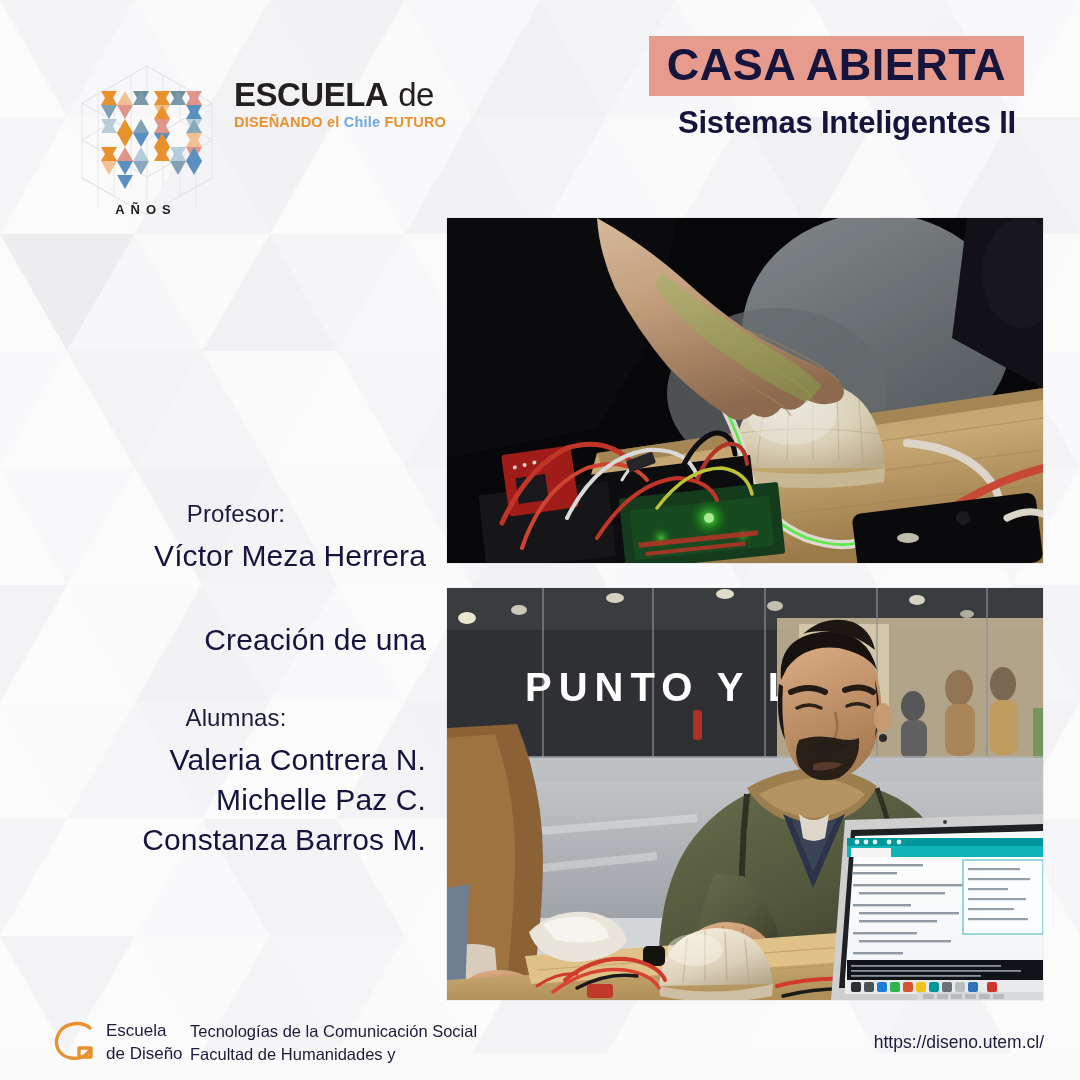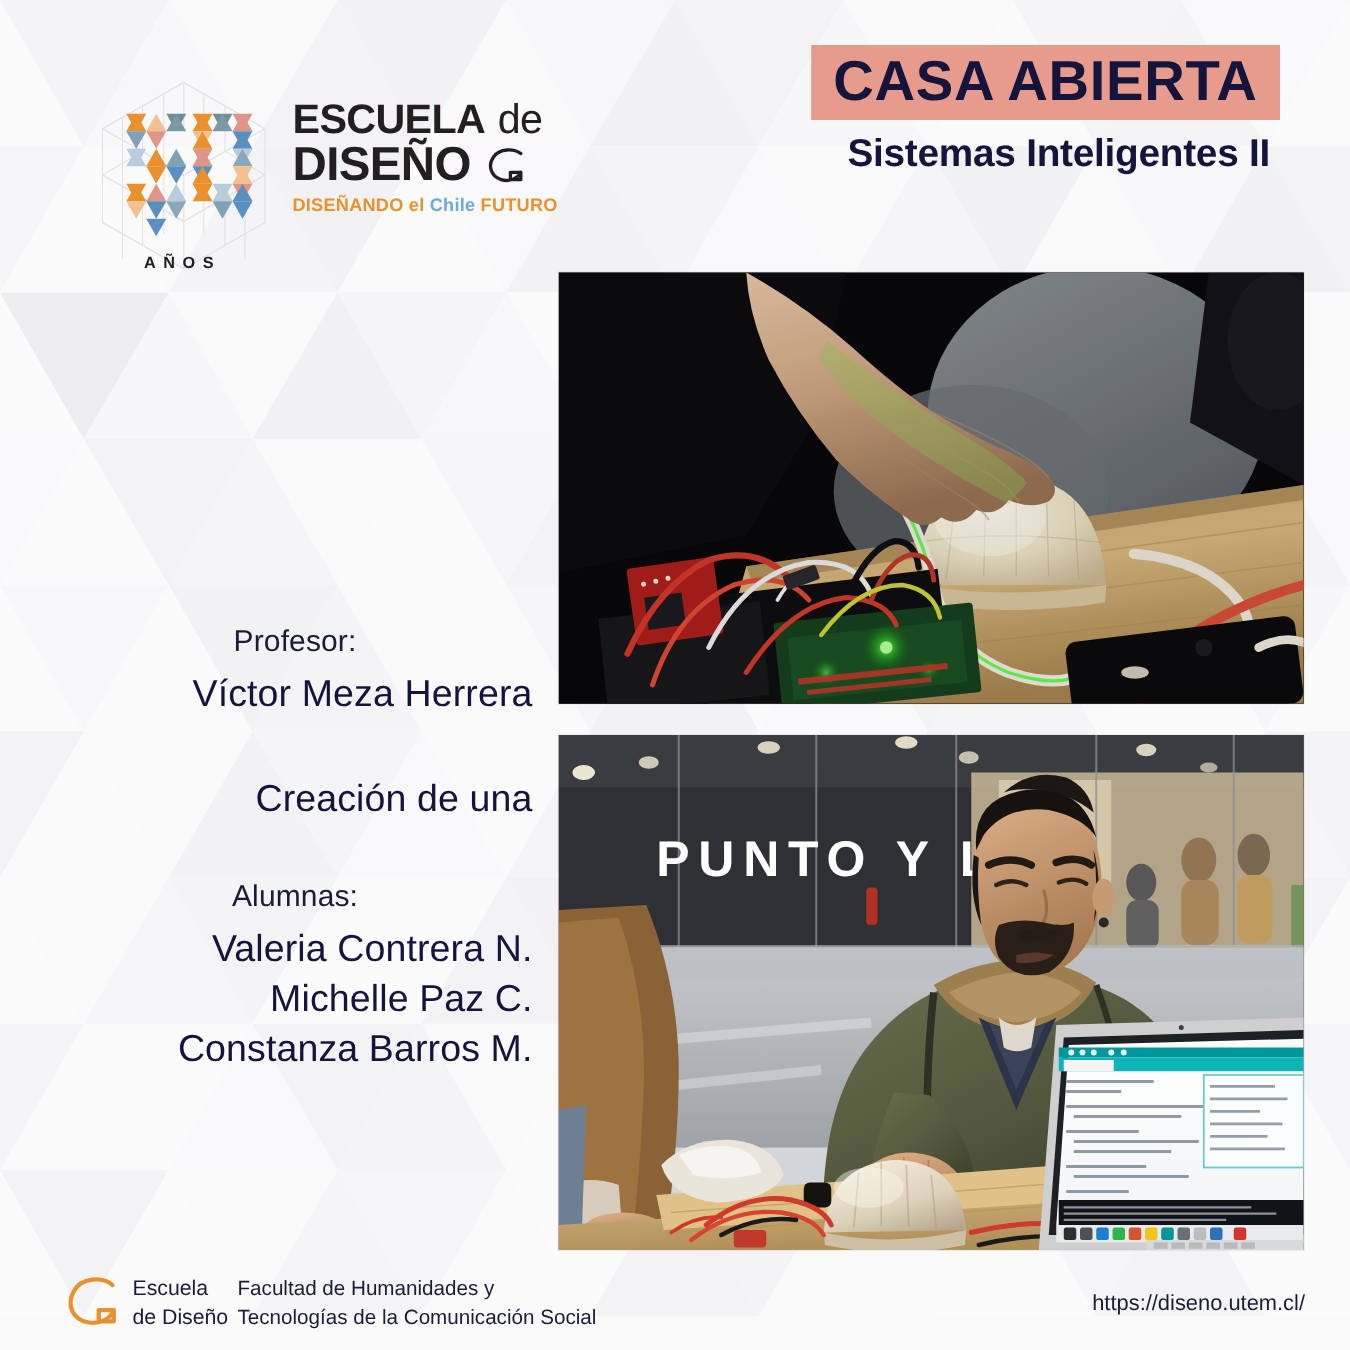--- a/index.html
+++ b/index.html
@@ -348,26 +348,20 @@
         <polygon points="134,99 150,99 142,113" fill="#5a8fc0"></polygon>
       </g>
     </svg>
 
     <div id="logo-anos">AÑOS</div>
 
     <div id="wordmark">
       <div class="wm-line1">
         <span>ESCUELA</span><span class="thin" style="margin-left:10px;">de</span>
       </div>
-      <div class="wm-line2">
-        <span>DISEÑO</span>
-        <svg id="wm-emark" viewBox="0 0 48 48">
-          <path d="M38 13 C31 8 18 8 12 16 C6 24 9 35 19 38 C27 40.5 35 37 38 31 L38 38 L28 38 L28 31 L38 31" fill="none" stroke="#231f20" stroke-width="3.2" stroke-linecap="round" stroke-linejoin="round"></path>
-        </svg>
-      </div>
       <div class="wm-tag">
         <span class="tag-orange">DISEÑANDO</span>
         <span class="tag-orange">el</span>
         <span class="tag-blue">Chile</span>
         <span class="tag-orange">FUTURO</span>
       </div>
     </div>
   </div>
 
   <div id="title-block">
@@ -761,19 +755,19 @@
 
   <div id="footer">
     <svg id="footer-logo" viewBox="0 0 52 50">
       <path d="M42 12 C34 5 17 6 11 17 C5 28 10 40 23 42 C33 43.5 40 39 43 32 L43 41 L31 41 L31 32 L43 32" fill="none" stroke="#e8912d" stroke-width="3.4" stroke-linecap="round" stroke-linejoin="round"></path>
     </svg>
     <div id="footer-escuela">
       <div>Escuela</div>
       <div>de Diseño</div>
     </div>
     <div id="footer-facultad">
+      <div>Tecnologías de la Comunicación Social</div>
       <div>Facultad de Humanidades y</div>
-      <div>Tecnologías de la Comunicación Social</div>
     </div>
     <div id="footer-url">https://diseno.utem.cl/</div>
   </div>
 
 </div>
 
 </body></html>

